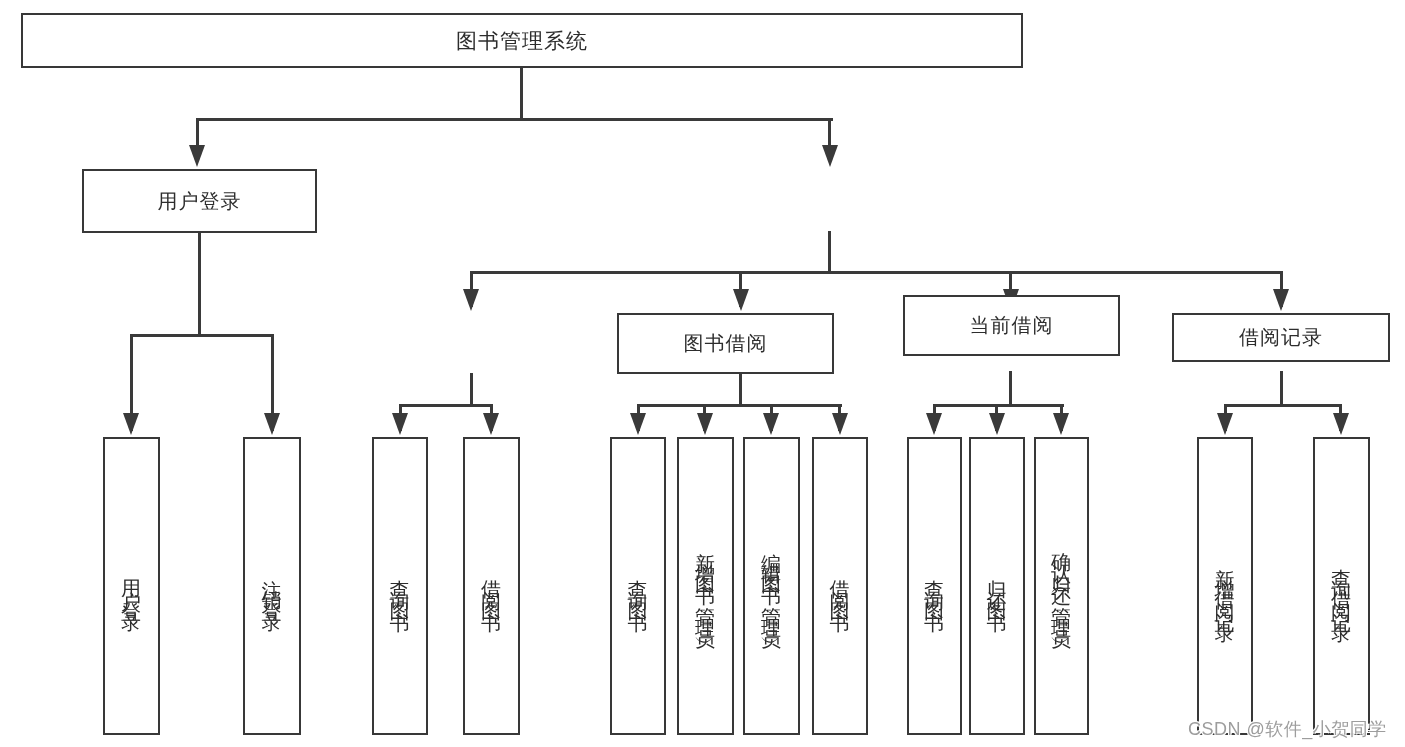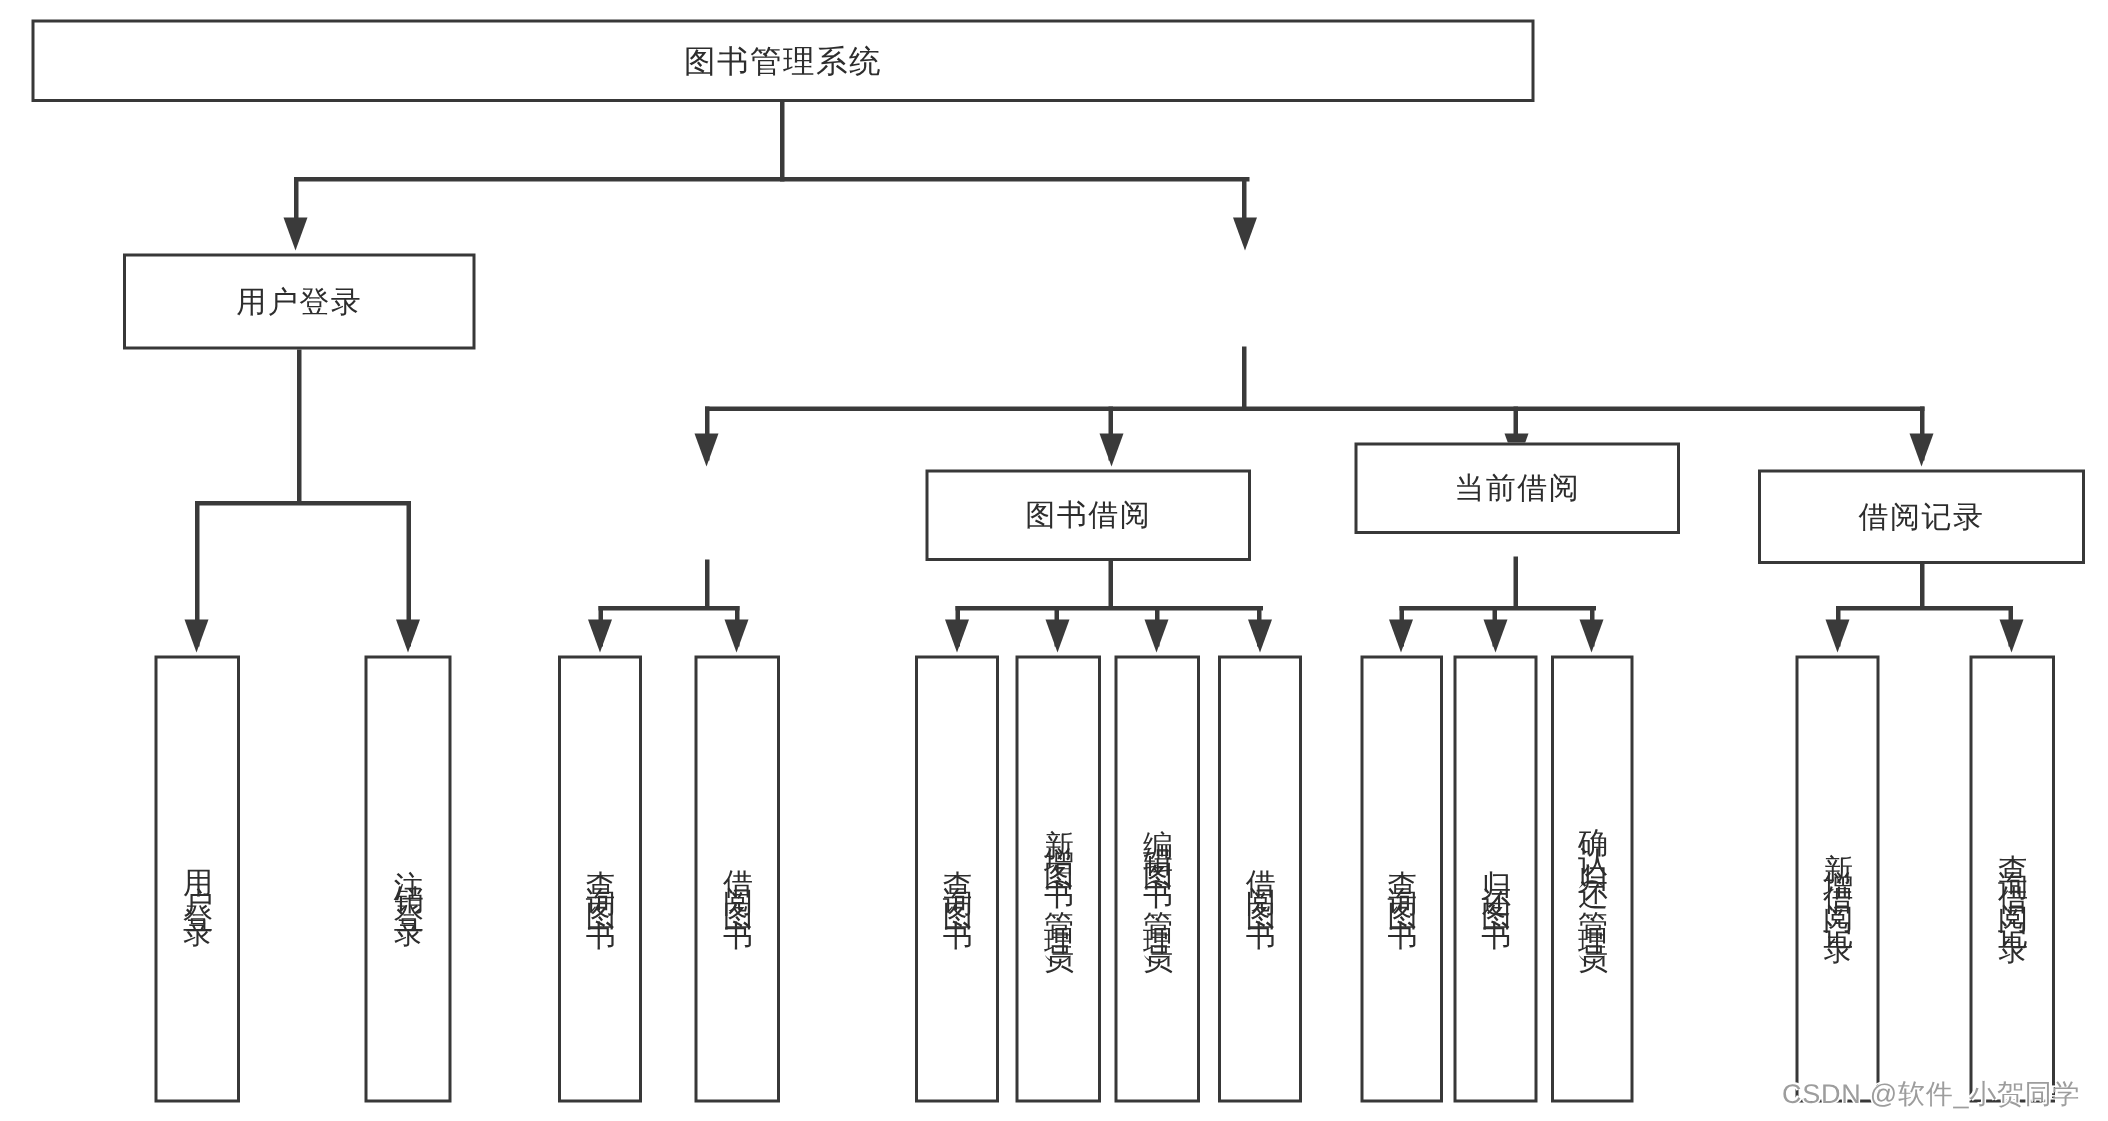--- a/index.html
+++ b/index.html
@@ -117,21 +117,21 @@
       <div class="arrowhead" style="left: 1217px; top: 413px;"></div>
       <div class="arrowhead" style="left: 1333px; top: 413px;"></div>
     </div>
 
   <div class="box h root" style="left:21px;top:13px;width:1002px;height:55px">图书管理系统</div>
 
   <div class="box h" style="left:82px;top:169px;width:235px;height:64px">用户登录</div>
 
   <div class="box h" style="left:617px;top:313px;width:217px;height:61px">图书借阅</div>
   <div class="box h" style="left:903px;top:295px;width:217px;height:61px">当前借阅</div>
-  <div class="box h" style="left:1172px;top:313px;width:218px;height:63px">借阅记录</div>
+  <div class="box h" style="left:1172px;top:313px;width:218px;height:49px">借阅记录</div>
 
   <div class="box v" style="left:103px;top:437px;width:57px;height:298px">用户登录</div>
   <div class="box v" style="left:243px;top:437px;width:58px;height:298px">注销登录</div>
 
   <div class="box v" style="left:372px;top:437px;width:56px;height:298px">查询图书</div>
   <div class="box v" style="left:463px;top:437px;width:57px;height:298px">借阅图书</div>
 
   <div class="box v" style="left:610px;top:437px;width:56px;height:298px">查询图书</div>
   <div class="box v" style="left:677px;top:437px;width:57px;height:298px">新增图书（管理员）</div>
   <div class="box v" style="left:743px;top:437px;width:57px;height:298px">编辑图书（管理员）</div>

